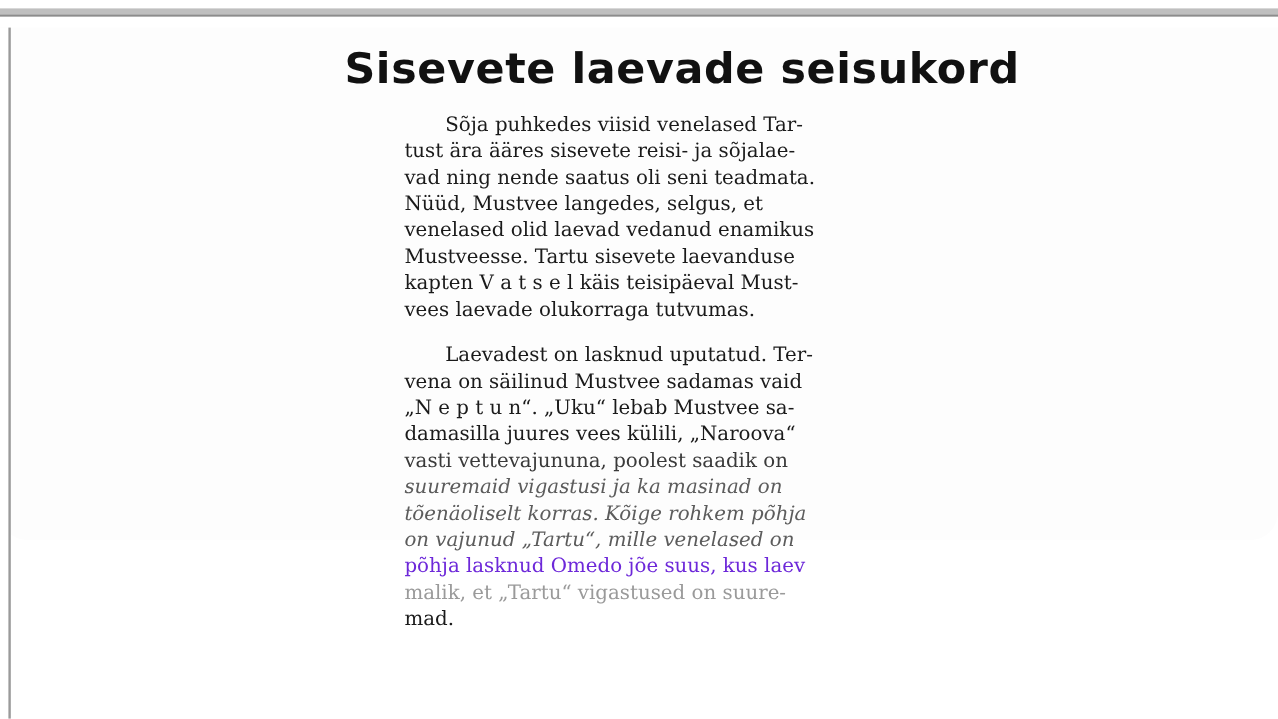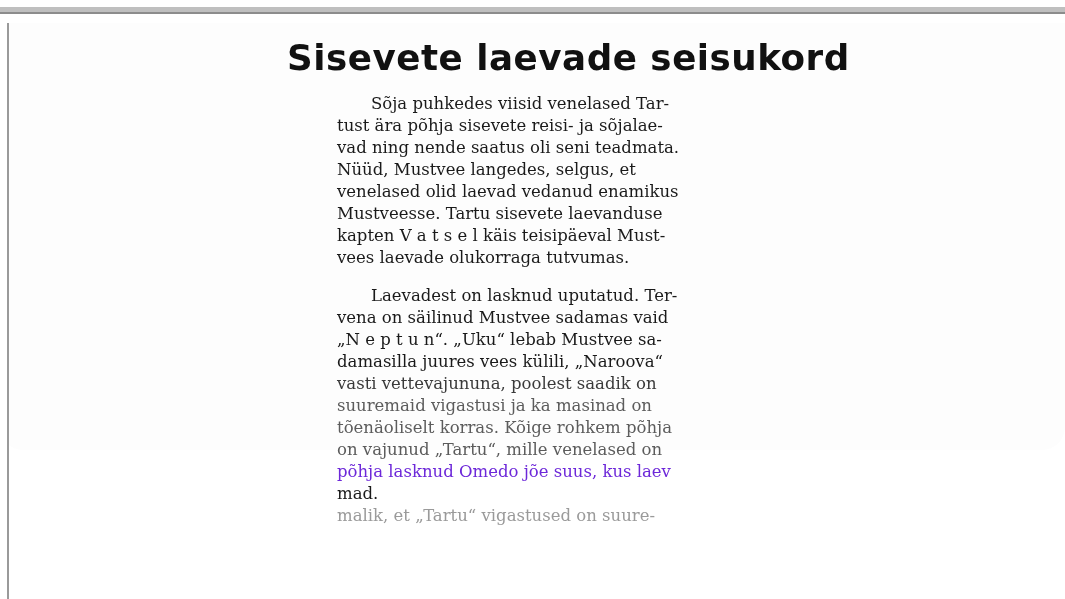--- a/index.html
+++ b/index.html
@@ -92,21 +92,21 @@
     margin-top: 1px;
   }
   .line {
     display: block;
     white-space: nowrap;
   }
   .ind { padding-left: 34px; }
   
   .f1 { color: #1a1a1a; }
   .f2 { color: #3a3a3a; }
-  .f3 { color: #5c5c5c; }
+  .f3 { color: #5c5c5c; font-style: italic; }
   .f4 { color: #6d28d9; }
   .f5 { color: #9a9a9a; }
 </style>
 </head>
 <body>
 
 <div class="page">
 
   <div class="scan-top-white"></div>
   <div class="scan-top-rule"></div>
@@ -116,38 +116,38 @@
   <div class="left-rule"></div>
 
   <div class="article">
 
     <h1 class="headline">Sisevete laevade seisukord</h1>
 
     <div class="body-col">
 
       <p class="para">
         <span class="line ind f1">Sõja puhkedes viisid venelased Tar-</span>
-        <span class="line f1">tust ära põhja sisevete reisi- ja  sõjalae-</span>
+        <span class="line f1">tust ära ääres sisevete reisi- ja  sõjalae-</span>
         <span class="line f1">vad ning nende saatus oli seni teadmata.</span>
         <span class="line f1">Nüüd, Mustvee  langedes,  selgus,  et</span>
         <span class="line f1">venelased olid laevad vedanud enamikus</span>
         <span class="line f1">Mustveesse.  Tartu sisevete laevanduse</span>
         <span class="line f1">kapten V a t s e l käis teisipäeval Must-</span>
         <span class="line f1">vees laevade olukorraga tutvumas.</span>
       </p>
 
       <p class="para">
         <span class="line ind f1">Laevadest on lasknud uputatud. Ter-</span>
         <span class="line f1">vena on säilinud Mustvee sadamas  vaid</span>
         <span class="line f1">„N e p t u n“.  „Uku“ lebab Mustvee sa-</span>
         <span class="line f1">damasilla juures vees külili, „Naroova“</span>
         <span class="line f2">vasti vettevajununa, poolest  saadik  on</span>
         <span class="line f3">suuremaid vigastusi ja ka  masinad  on</span>
         <span class="line f3">tõenäoliselt korras. Kõige rohkem põhja</span>
         <span class="line f3">on vajunud „Tartu“, mille venelased on</span>
         <span class="line f4">põhja lasknud Omedo jõe suus, kus laev</span>
+        <span class="line f5">malik, et „Tartu“ vigastused on  suure-</span>
         <span class="line f1">mad.</span>
-        <span class="line f5">malik, et „Tartu“ vigastused on  suure-</span>
       </p>
 
     </div>
   </div>
 </div>
 
 </body></html>

